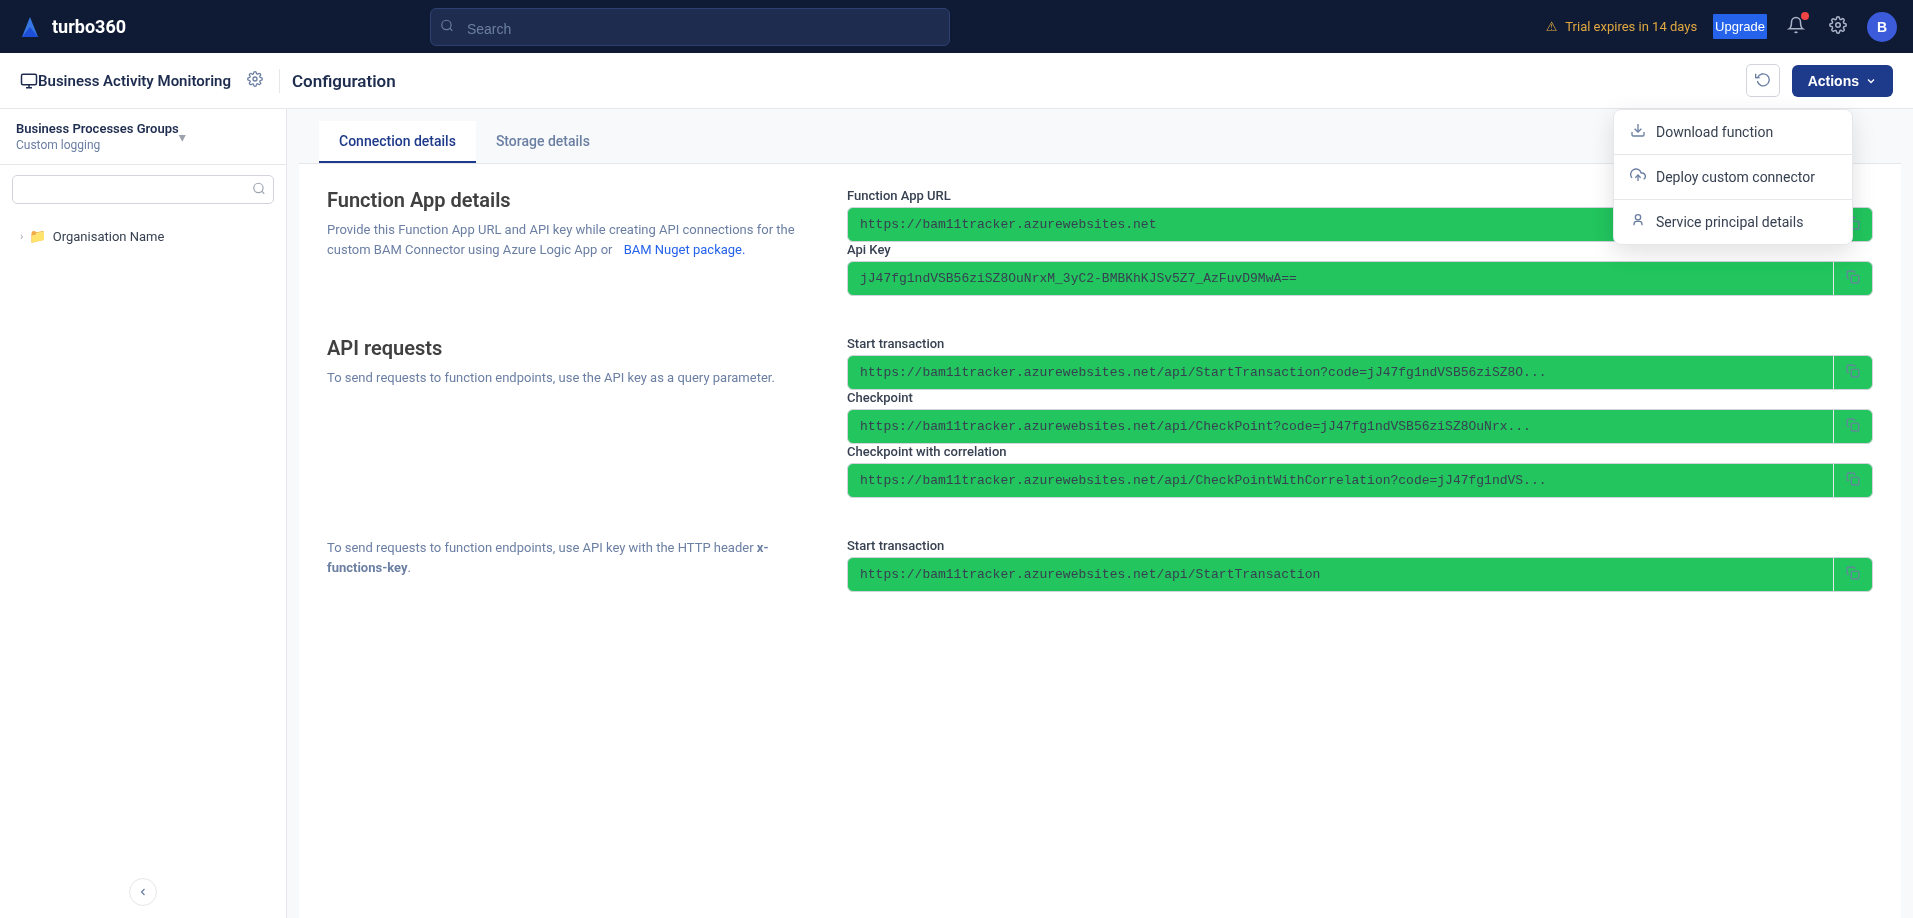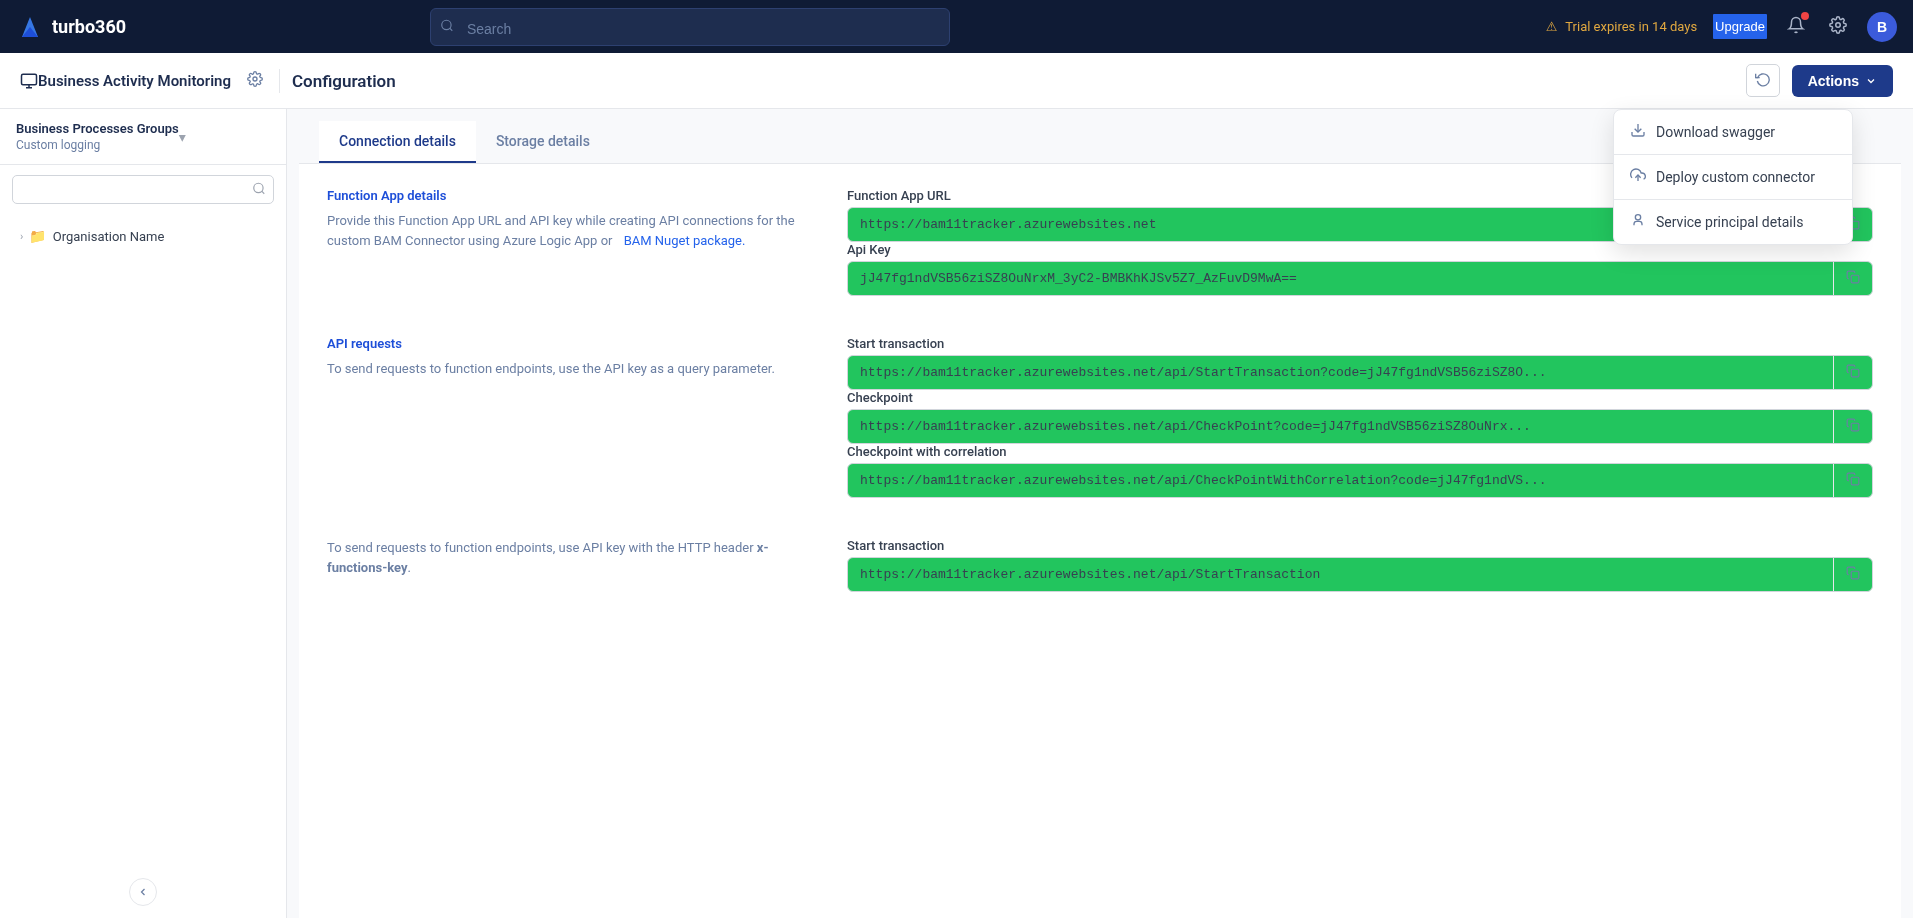--- a/index.html
+++ b/index.html
@@ -291,23 +291,23 @@
       border-bottom: 2px solid #1e3a8a;
       color: #1e3a8a;
       background: white;
     }
 
     
     .content {
       padding: 24px 28px;
     }
     .section-title {
-      font-size: 13px;
+      font-size: 20px;
       font-weight: 600;
-      color: #1d4ed8;
+      color: #404040;
       margin-bottom: 8px;
     }
     .section-desc {
       font-size: 13px;
       color: #6b7fa3;
       line-height: 1.5;
       max-width: 500px;
     }
     .section-desc a {
       color: #2563eb;
@@ -616,21 +616,21 @@
 
 <div class="dropdown-menu">
   <div class="dropdown-item">
     <span class="item-icon">
       <svg width="16" height="16" viewBox="0 0 24 24" fill="none" stroke="currentColor" stroke-width="2">
           <path d="M21 15v4a2 2 0 0 1-2 2H5a2 2 0 0 1-2-2v-4"></path>
           <polyline points="7 10 12 15 17 10"></polyline>
           <line x1="12" y1="15" x2="12" y2="3"></line>
         </svg>
     </span>
-    <span>Download swagger</span>
+    <span>Download function</span>
   </div>
   <div class="dropdown-divider"></div>
   <div class="dropdown-item">
     <span class="item-icon">
       <svg width="16" height="16" viewBox="0 0 24 24" fill="none" stroke="currentColor" stroke-width="2">
           <polyline points="16 16 12 12 8 16"></polyline>
           <line x1="12" y1="12" x2="12" y2="21"></line>
           <path d="M20.39 18.39A5 5 0 0 0 18 9h-1.26A8 8 0 1 0 3 16.3"></path>
         </svg>
     </span>

